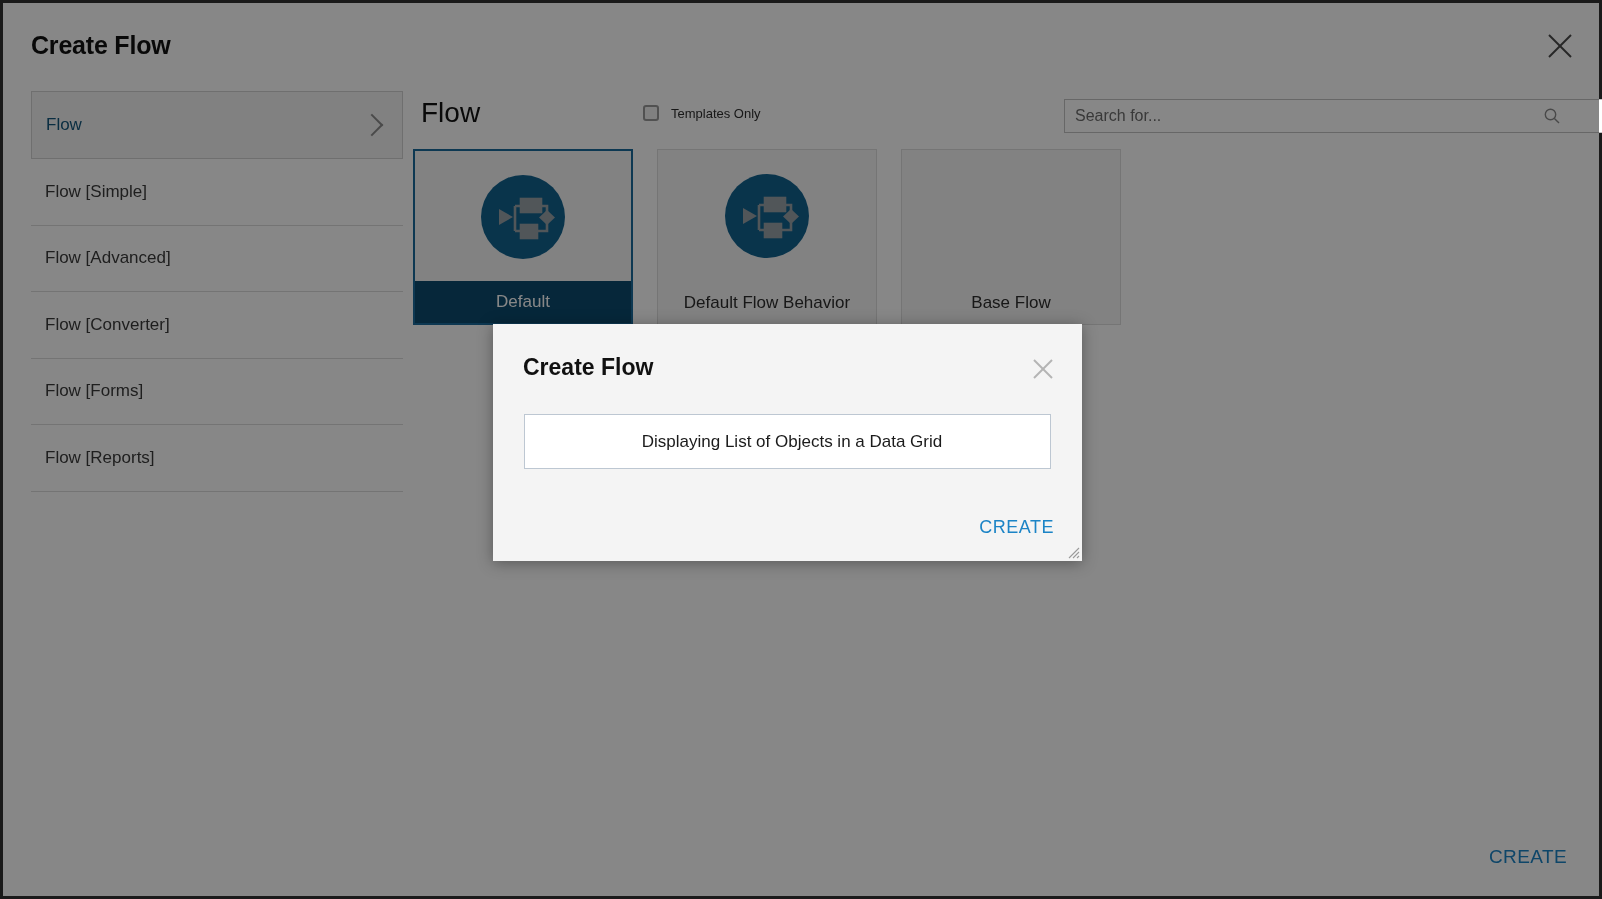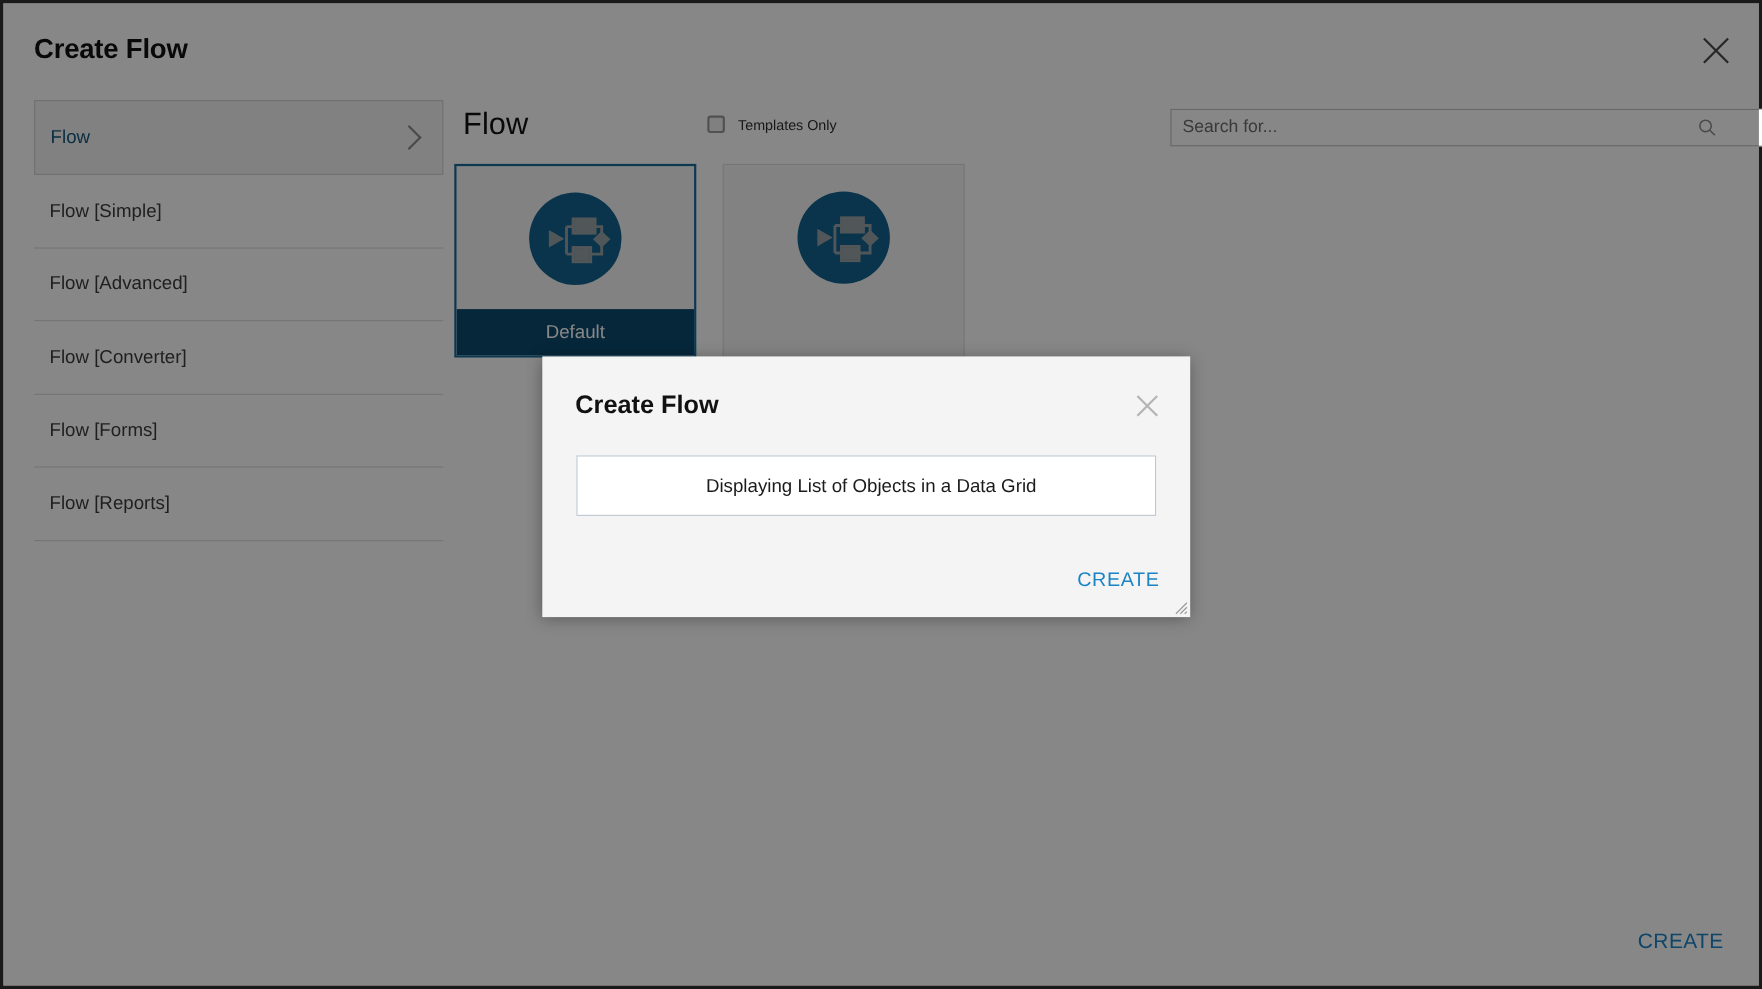--- a/index.html
+++ b/index.html
@@ -397,22 +397,27 @@
                 <path d="M36 33 L42 33 M36 33 L36 58 M36 58 L42 58"></path>
                 <path d="M62 33 L68 33 L68 44"></path>
                 <path d="M58 58 L68 58 L68 50"></path>
               </g>
               <polygon points="20,36 34,44 20,52" fill="#9aa3a8"></polygon>
               <polygon points="68,37 76,44.5 68,52 60,44.5" fill="#9aa3a8"></polygon>
               <rect x="43" y="27" width="18" height="11" fill="#9aa3a8"></rect>
               <rect x="43" y="53" width="14" height="11" fill="#9aa3a8"></rect>
             </svg>
           </span>
+          <span class="card-label">Default Flow Behavior</span>
         </div>
 
+        <div class="template-card blank">
+          <span class="card-icon"></span>
+          <span class="card-label">Base Flow</span>
+        </div>
 
       </div>
 
     </div>
 
   </div>
 
   <div id="dim-overlay"></div>
 
   <div id="dialog-footer">

